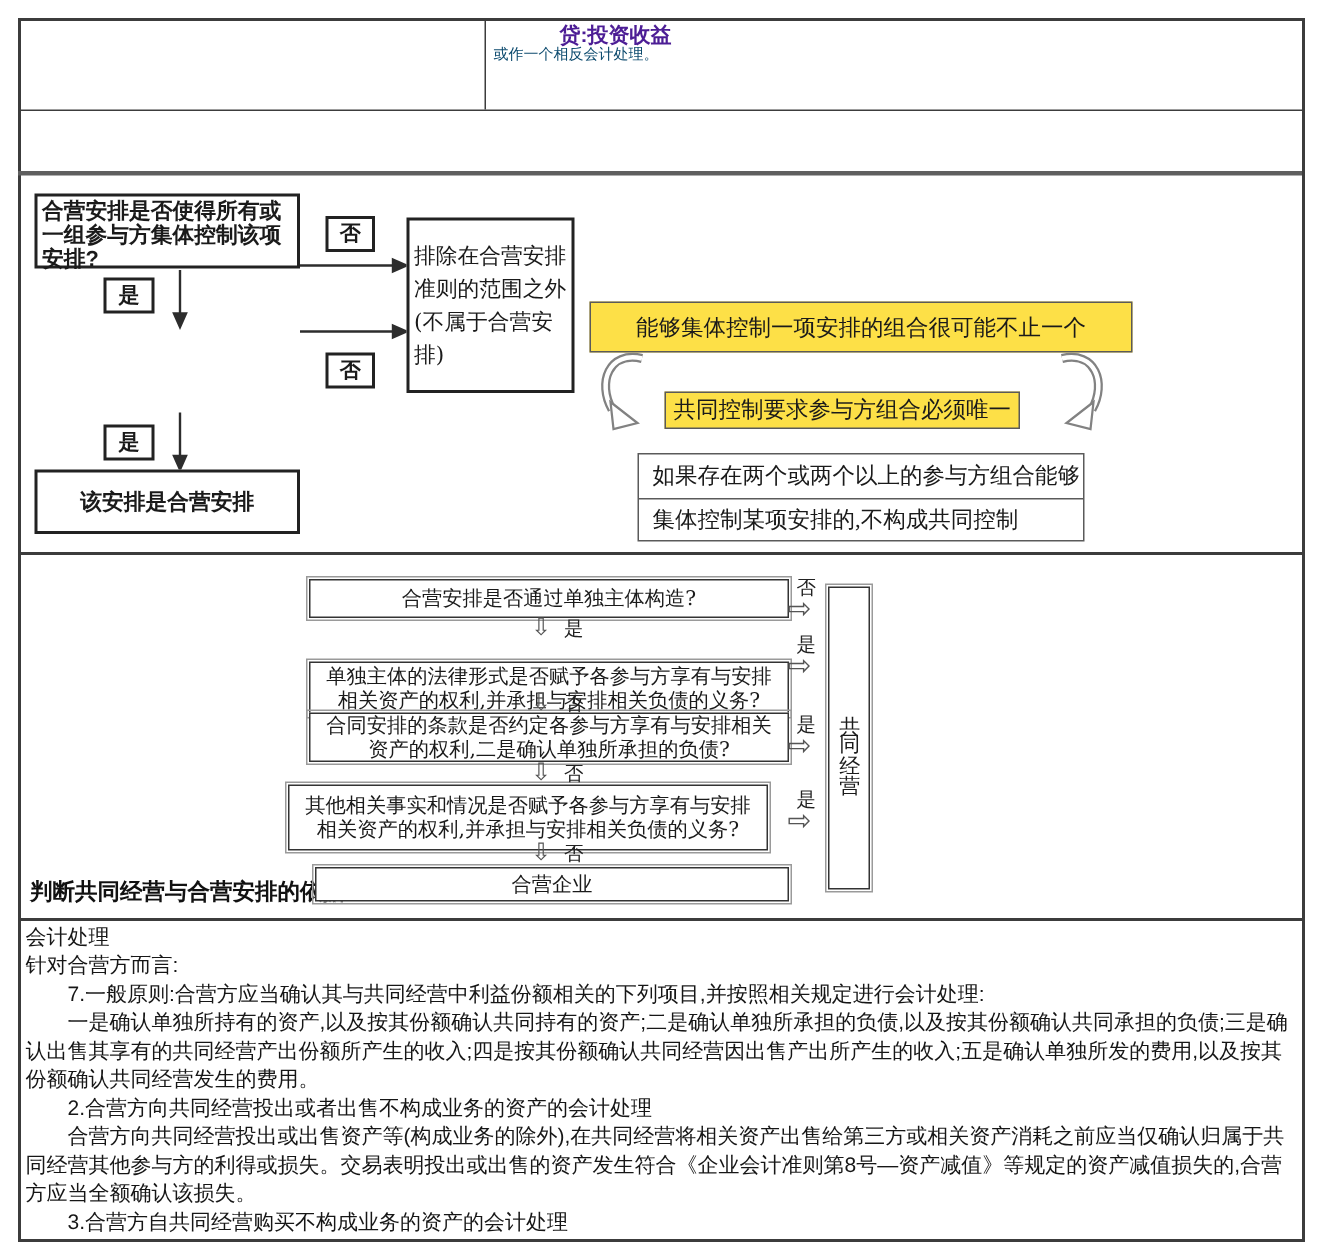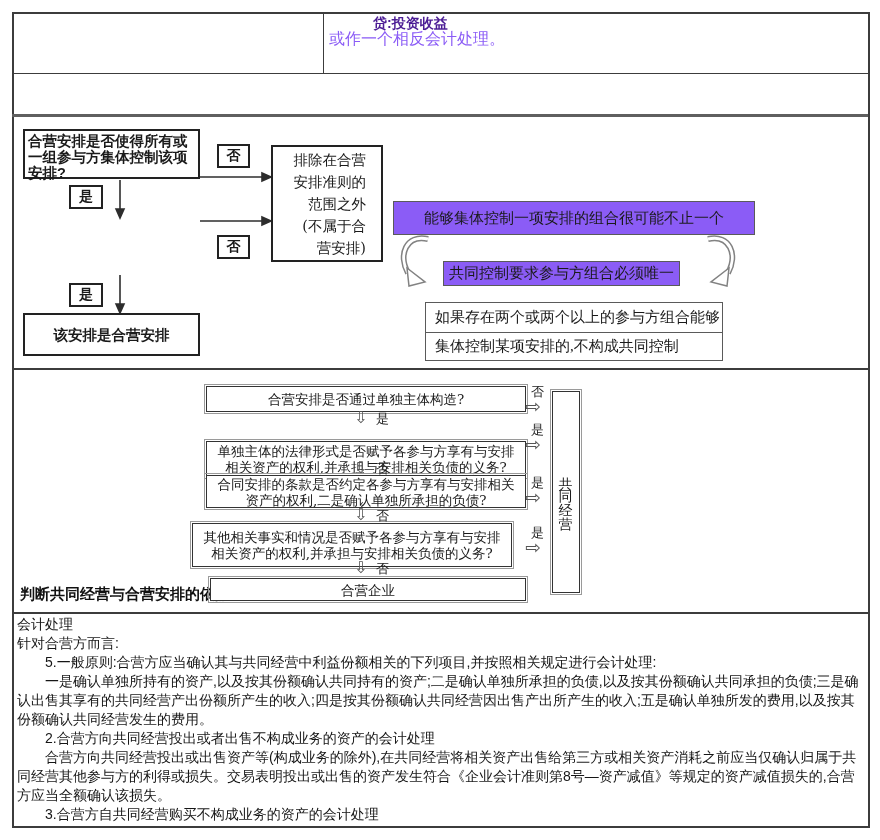--- a/index.html
+++ b/index.html
@@ -4,38 +4,38 @@
 <style>
   html,body{margin:0;padding:0;background:#fff;}
   .page{position:relative;width:880px;height:840px;background:#ffffff;overflow:hidden;
         font-family:"Liberation Sans",sans-serif;color:#1a1a1a;}
   .frame{position:absolute;left:12px;top:12px;width:854px;height:812px;border:2px solid #3c3c3c;}
   .line{position:absolute;background:#3c3c3c;}
   .abs{position:absolute;box-sizing:border-box;}
 
   
   .credit{font-weight:bold;color:#4c1d95;font-size:14px;}
-  .note{font-size:16px;color:#8b5cf6;}
+  .note{font-size:10px;color:#0c4a6e;}
 
   
   .title{position:absolute;left:14px;right:14px;top:80px;text-align:center;text-indent:130px;
          font-family:"DejaVu Serif",serif;font-size:21px;letter-spacing:2px;color:#222;}
   .title-rule{position:absolute;left:12px;width:856px;top:114px;height:3px;background:#5f5f5f;}
 
   
   .fbox{box-sizing:border-box;border:2px solid #222;font-weight:bold;font-size:14.5px;
         line-height:16px;padding:2px 3px;background:#fff;}
   .fbox.center{display:flex;align-items:center;justify-content:center;padding:0;}
   .tag{box-sizing:border-box;border:2px solid #222;font-weight:bold;font-size:14px;
        display:flex;align-items:center;justify-content:center;background:#fff;}
   .excl{box-sizing:border-box;border:2px solid #222;font-family:"DejaVu Serif",serif;font-weight:normal;
-        font-size:14.5px;line-height:22px;text-align:right;display:flex;align-items:center;
-        justify-content:center;padding:3px 15px;background:#fff;}
+        font-size:14.5px;line-height:22px;text-align:left;display:flex;align-items:center;
+        justify-content:center;padding:3px 3px;background:#fff;}
   .gbox{box-sizing:border-box;border:1px solid #5a5a5a;font-family:"DejaVu Serif",serif;
-        font-size:15px;display:flex;align-items:center;justify-content:center;background:#8b5cf6;}
+        font-size:15px;display:flex;align-items:center;justify-content:center;background:#fde047;}
   .grow{box-sizing:border-box;font-family:"DejaVu Serif",serif;font-size:15px;
         display:flex;align-items:center;padding-left:9px;}
 
   
   .sbox{box-sizing:border-box;border:1px solid #333;outline:1px solid #9a9a9a;outline-offset:1px;
         font-family:"DejaVu Serif",serif;font-size:13.5px;line-height:16px;text-align:center;
         display:flex;align-items:center;justify-content:center;background:#fff;padding:1px 4px;}
   .jo-box{box-sizing:border-box;border:1px solid #333;outline:1px solid #9a9a9a;outline-offset:1px;
         font-family:"DejaVu Serif",serif;font-size:14px;background:#fff;
         writing-mode:vertical-rl;text-orientation:upright;letter-spacing:13px;
@@ -135,19 +135,19 @@
   <div class="abs lbl" style="left:531px;top:421px;">是</div>
   <div class="abs harrow" style="left:525px;top:437px;">⇨</div>
   <div class="abs lbl" style="left:531px;top:474px;">是</div>
   <div class="abs harrow" style="left:525px;top:490px;">⇨</div>
   <div class="abs lbl" style="left:531px;top:524px;">是</div>
   <div class="abs harrow" style="left:525px;top:540px;">⇨</div>
 
   <div class="acct">
     <p>会计处理</p>
     <p>针对合营方而言:</p>
-    <p class="ind">5.一般原则:合营方应当确认其与共同经营中利益份额相关的下列项目,并按照相关规定进行会计处理:</p>
+    <p class="ind">7.一般原则:合营方应当确认其与共同经营中利益份额相关的下列项目,并按照相关规定进行会计处理:</p>
     <p class="ind">一是确认单独所持有的资产,以及按其份额确认共同持有的资产;二是确认单独所承担的负债,以及按其份额确认共同承担的负债;三是确认出售其享有的共同经营产出份额所产生的收入;四是按其份额确认共同经营因出售产出所产生的收入;五是确认单独所发的费用,以及按其份额确认共同经营发生的费用。</p>
     <p class="ind">2.合营方向共同经营投出或者出售不构成业务的资产的会计处理</p>
     <p class="ind">合营方向共同经营投出或出售资产等(构成业务的除外),在共同经营将相关资产出售给第三方或相关资产消耗之前应当仅确认归属于共同经营其他参与方的利得或损失。交易表明投出或出售的资产发生符合《企业会计准则第8号—资产减值》等规定的资产减值损失的,合营方应当全额确认该损失。</p>
     <p class="ind">3.合营方自共同经营购买不构成业务的资产的会计处理</p>
   </div>
 </div>
 
 </body></html>

